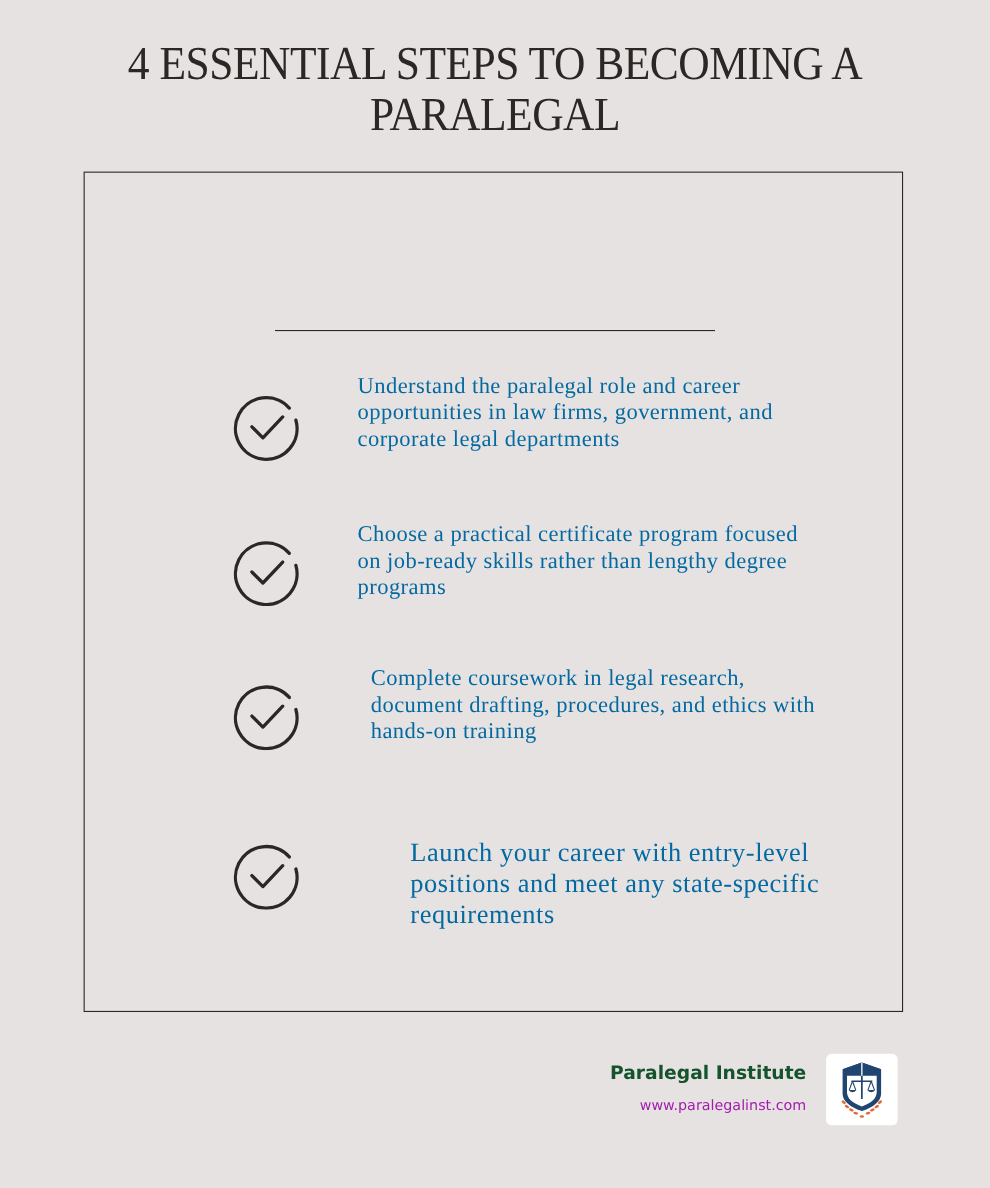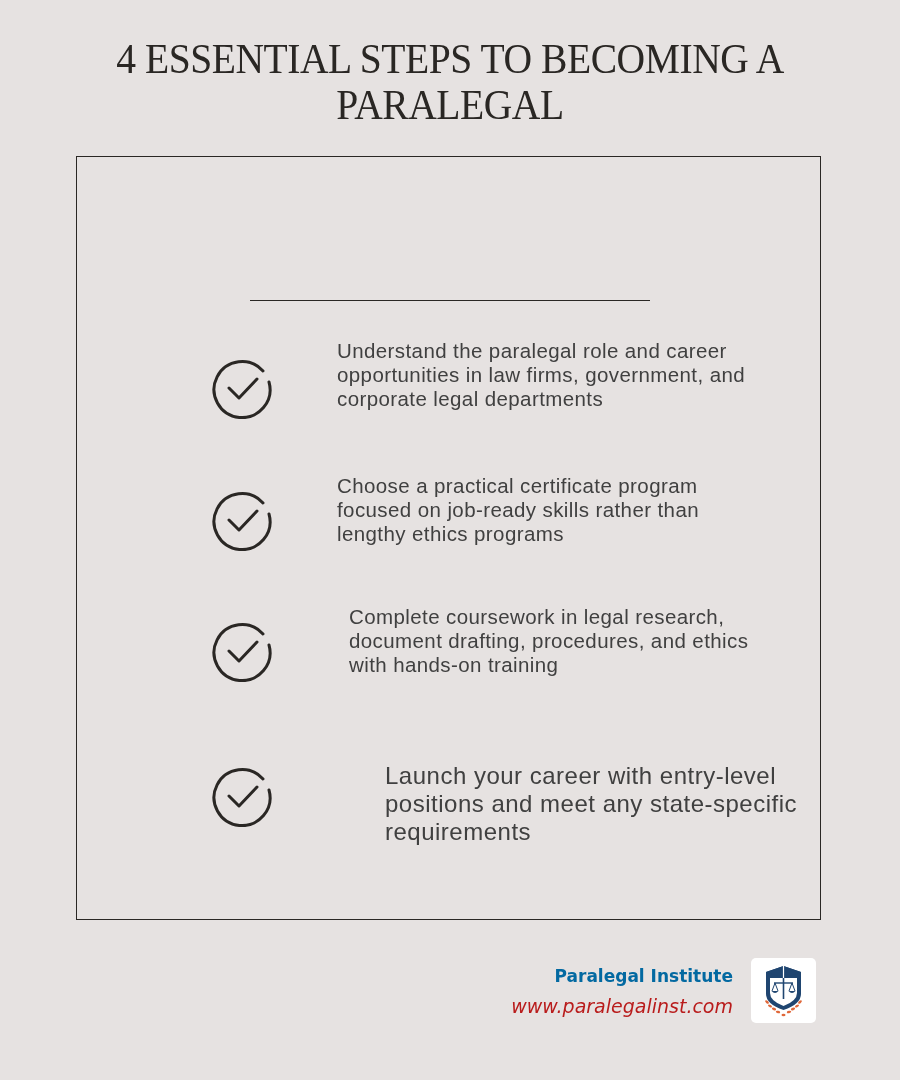--- a/index.html
+++ b/index.html
@@ -32,34 +32,34 @@
       width: 400px; height: 0;
       border-top: 1.5px solid #2a2724;
     }
     .step {
       position: absolute; left: 212px;
     }
     .step .icon {
       position: absolute; left: 0; width: 62px; height: 62px;
     }
     .step .text {
-      position: absolute; left: 125px; width: 420px;
-      font-family: Liberation Sans, sans-serif;
+      position: absolute; left: 113px; width: 420px;
+      font-family: Liberation Serif, serif;
       font-size: 20.5px; line-height: 24px;
       letter-spacing: 0.4px;
-      color: #404040;
+      color: #0369a1;
     }
     .step.big .text { font-size: 24px; line-height: 28px; width: 420px; letter-spacing: 0.5px; }
     .brand {
       position: absolute; right: 167px; top: 965px;
       text-align: right;
       font-family: "DejaVu Sans", sans-serif;
     }
-    .brand .name { font-weight: bold; font-size: 17px; line-height: 22px; color: #0369a1; }
-    .brand .url { font-size: 19px; line-height: 22px; margin-top: 8px; color: #b91c1c; font-style: italic; }
+    .brand .name { font-weight: bold; font-size: 17px; line-height: 22px; color: #14532d; }
+    .brand .url { font-size: 13px; line-height: 22px; margin-top: 8px; color: #a21caf; }
     .logo {
       position: absolute; left: 751px; top: 958px;
       width: 65px; height: 65px;
       background: #ffffff; border-radius: 5px;
     }
   </style>
 </head>
 <body>
 
 <h1 class="title">
@@ -76,21 +76,21 @@
     <path d="M17 31 L27 41 L45 22" fill="none" stroke="#2a2724" stroke-width="3" stroke-linecap="round" stroke-linejoin="round"></path>
   </svg>
   <div class="text" style="top:-18px;">Understand the paralegal role and career opportunities in law firms, government, and corporate legal departments</div>
 </div>
 
 <div class="step" style="top:489px;">
   <svg class="icon" viewBox="0 0 62 62" style="top:0;">
     <path d="M51 14 A28 28 0 1 0 57 25" fill="none" stroke="#2a2724" stroke-width="3" stroke-linecap="round"></path>
     <path d="M17 31 L27 41 L45 22" fill="none" stroke="#2a2724" stroke-width="3" stroke-linecap="round" stroke-linejoin="round"></path>
   </svg>
-  <div class="text" style="top:-15px;">Choose a practical certificate program focused on job-ready skills rather than lengthy ethics programs</div>
+  <div class="text" style="top:-15px;">Choose a practical certificate program focused on job-ready skills rather than lengthy degree programs</div>
 </div>
 
 <div class="step" style="top:620px;">
   <svg class="icon" viewBox="0 0 62 62" style="top:0;">
     <path d="M51 14 A28 28 0 1 0 57 25" fill="none" stroke="#2a2724" stroke-width="3" stroke-linecap="round"></path>
     <path d="M17 31 L27 41 L45 22" fill="none" stroke="#2a2724" stroke-width="3" stroke-linecap="round" stroke-linejoin="round"></path>
   </svg>
   <div class="text" style="top:-15px;margin-left:12px;">Complete coursework in legal research, document drafting, procedures, and ethics with hands-on training</div>
 </div>
 

